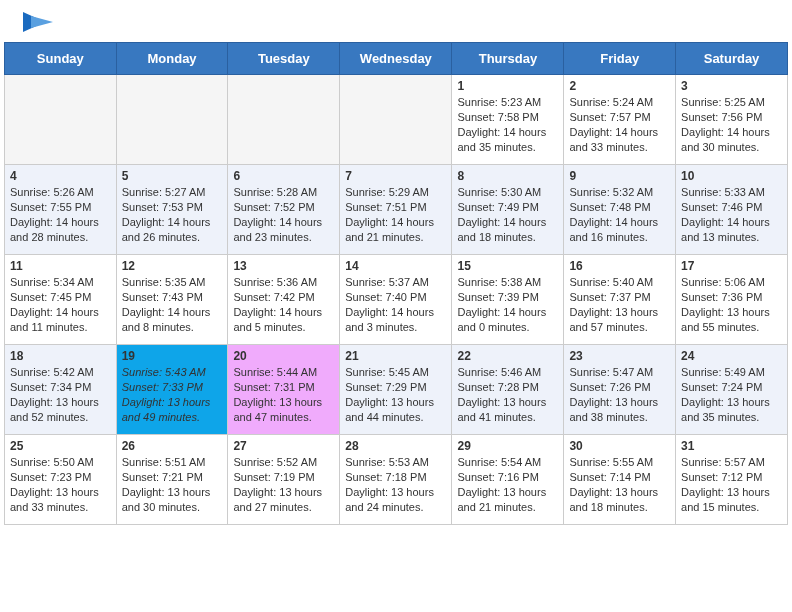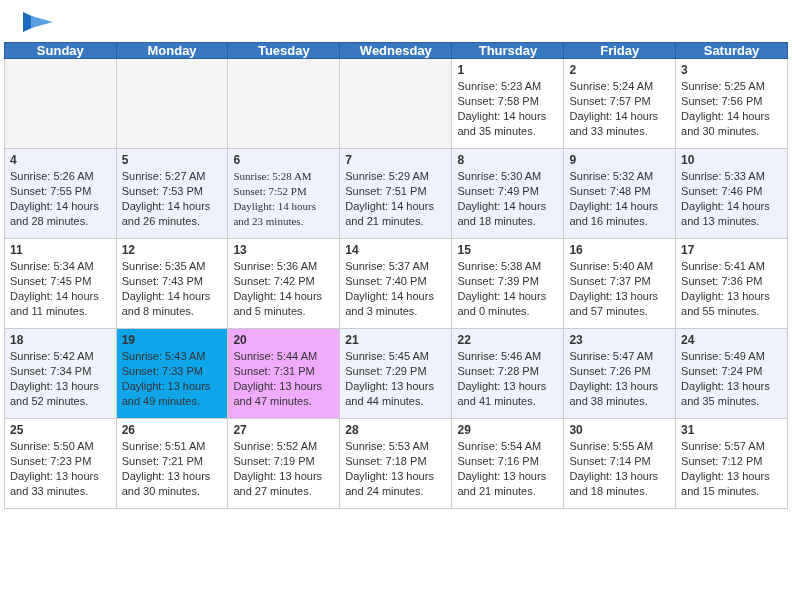--- a/index.html
+++ b/index.html
@@ -45,21 +45,21 @@
       width: 100%;
       border-collapse: collapse;
       margin: 0;
     }
     .calendar th {
       background: #3878c0;
       color: #fff;
       text-align: center;
       font-size: 13px;
       font-weight: bold;
-      padding: 0 4px;
+      padding: 8px 4px;
       border: 1px solid #2a60a0;
     }
     .calendar td {
       border: 1px solid #ccc;
       vertical-align: top;
       padding: 4px 5px;
       width: 113px;
       height: 90px;
       background: #fff;
       font-size: 10px;
@@ -162,21 +162,21 @@
           </td>
           <td style="background: rgb(238, 242, 250);">
             <div class="day-number">5</div>
             <div class="day-info" style="white-space: pre-line;">Sunrise: 5:27 AM
 Sunset: 7:53 PM
 Daylight: 14 hours
 and 26 minutes.</div>
           </td>
           <td style="background: rgb(238, 242, 250);">
             <div class="day-number">6</div>
-            <div class="day-info" style="white-space: pre-line; font-family: Liberation Serif, serif;">Sunrise: 5:28 AM
+            <div class="day-info" style="white-space: pre-line;">Sunrise: 5:28 AM
 Sunset: 7:52 PM
 Daylight: 14 hours
 and 23 minutes.</div>
           </td>
           <td style="background: rgb(238, 242, 250);">
             <div class="day-number">7</div>
             <div class="day-info" style="white-space: pre-line;">Sunrise: 5:29 AM
 Sunset: 7:51 PM
 Daylight: 14 hours
 and 21 minutes.</div>
@@ -241,37 +241,37 @@
           </td>
           <td>
             <div class="day-number">16</div>
             <div class="day-info" style="white-space: pre-line;">Sunrise: 5:40 AM
 Sunset: 7:37 PM
 Daylight: 13 hours
 and 57 minutes.</div>
           </td>
           <td>
             <div class="day-number">17</div>
-            <div class="day-info" style="white-space: pre-line;">Sunrise: 5:41 AM
+            <div class="day-info" style="white-space: pre-line;">Sunrise: 5:06 AM
 Sunset: 7:36 PM
 Daylight: 13 hours
 and 55 minutes.</div>
           </td>
         </tr>
         <tr>
           <td style="background: rgb(238, 242, 250);">
             <div class="day-number">18</div>
             <div class="day-info" style="white-space: pre-line;">Sunrise: 5:42 AM
 Sunset: 7:34 PM
 Daylight: 13 hours
 and 52 minutes.</div>
           </td>
           <td style="background: #0ea5e9;">
             <div class="day-number">19</div>
-            <div class="day-info" style="white-space: pre-line;">Sunrise: 5:43 AM
+            <div class="day-info" style="white-space: pre-line; font-style: italic;">Sunrise: 5:43 AM
 Sunset: 7:33 PM
 Daylight: 13 hours
 and 49 minutes.</div>
           </td>
           <td style="background: #f0abfc;">
             <div class="day-number">20</div>
             <div class="day-info" style="white-space: pre-line;">Sunrise: 5:44 AM
 Sunset: 7:31 PM
 Daylight: 13 hours
 and 47 minutes.</div>

